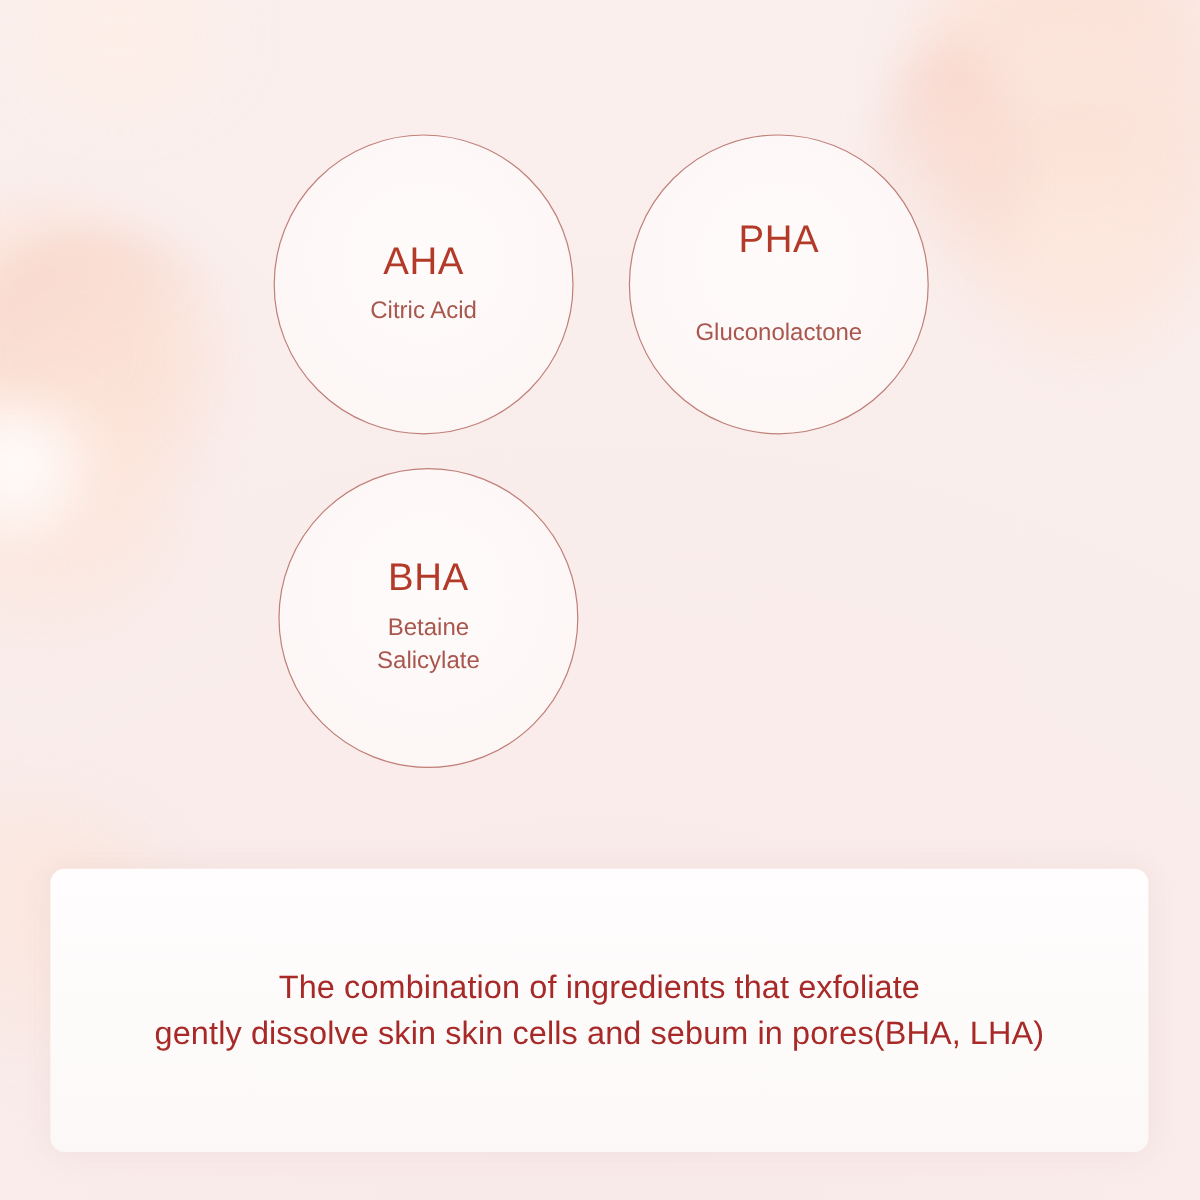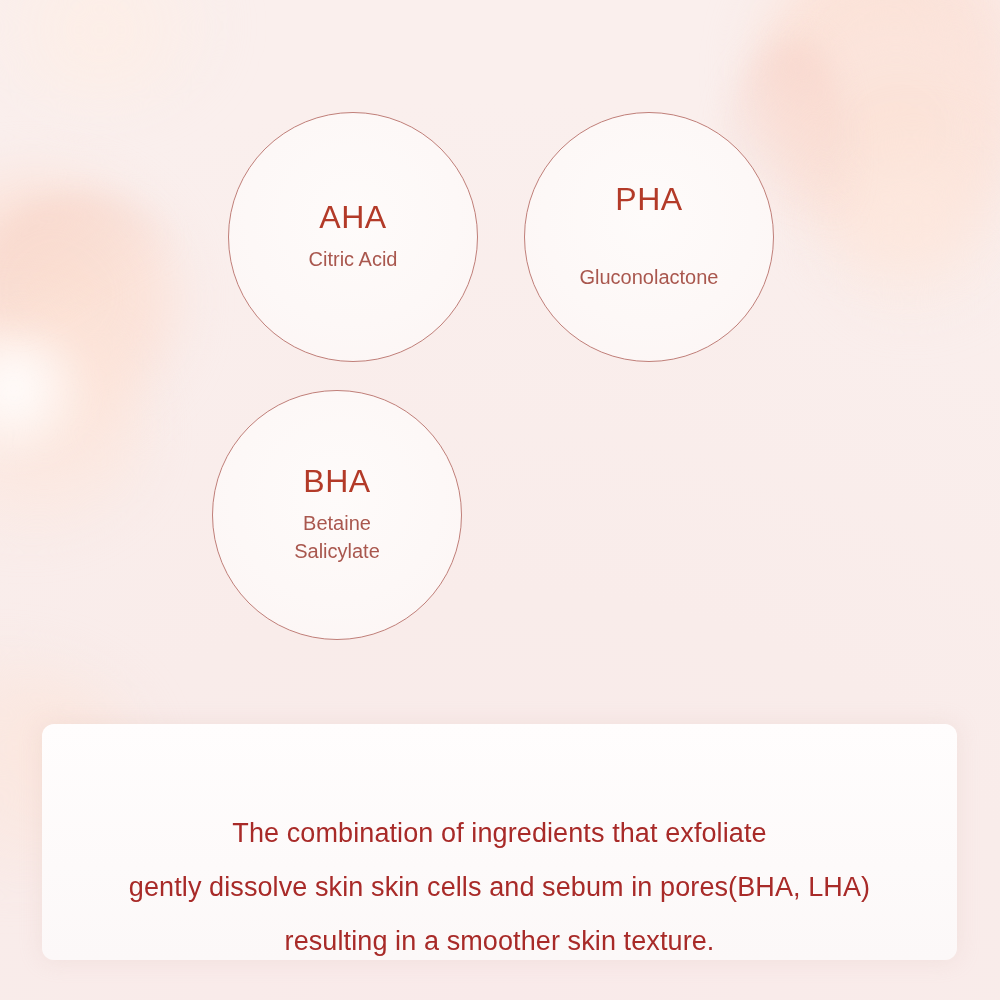--- a/index.html
+++ b/index.html
@@ -91,21 +91,21 @@
     border:1px solid #c07f79;
     background:radial-gradient(circle at 50% 42%, #fefbfa 0%, #fdf8f7 55%, #fcf5f4 100%);
     box-sizing:border-box;
     display:flex;
     flex-direction:column;
     align-items:center;
     justify-content:center;
   }
   .c-aha{left:228px;top:112px;}
   .c-pha{left:524px;top:112px;gap:36px;}
-  .c-bha{left:212px;top:390px;}
+  .c-bha{left:232px;top:390px;}
   .c-lha{left:524px;top:390px;}
 
   .c-title{
     font-size:32px;
     color:#b33a28;
     letter-spacing:.5px;
     line-height:1;
     margin:0 0 12px 0;
     font-weight:400;
   }
@@ -122,23 +122,22 @@
   #panel{
     position:absolute;
     left:42px;top:724px;
     width:915px;height:236px;
     background:linear-gradient(180deg,#fffdfd 0%,#fdfafa 60%,#fcf8f8 100%);
     border-radius:12px;
     box-sizing:border-box;
     display:flex;
     flex-direction:column;
     align-items:center;
-    justify-content:flex-end;
+    justify-content:center;
     box-shadow:0 0 22px rgba(226,196,190,.30);
-    gap:16px;
   }
   .p-line{
     font-size:27px;
     line-height:38px;
     color:#a82a28;
     font-weight:400;
     text-align:center;
     letter-spacing:.1px;
     white-space:nowrap;
   }
@@ -172,16 +171,15 @@
   <div class="circle c-bha">
     <div class="c-title">BHA</div>
     <div class="c-sub">Betaine
 Salicylate</div>
   </div>
 
 
   <div id="panel">
     <div class="p-line">The combination of ingredients that exfoliate</div>
     <div class="p-line">gently dissolve skin skin cells and sebum in pores(BHA, LHA)</div>
-    <div class="p-line">resulting in a smoother skin texture.</div>
   </div>
 
 </div>
 
 </body></html>

